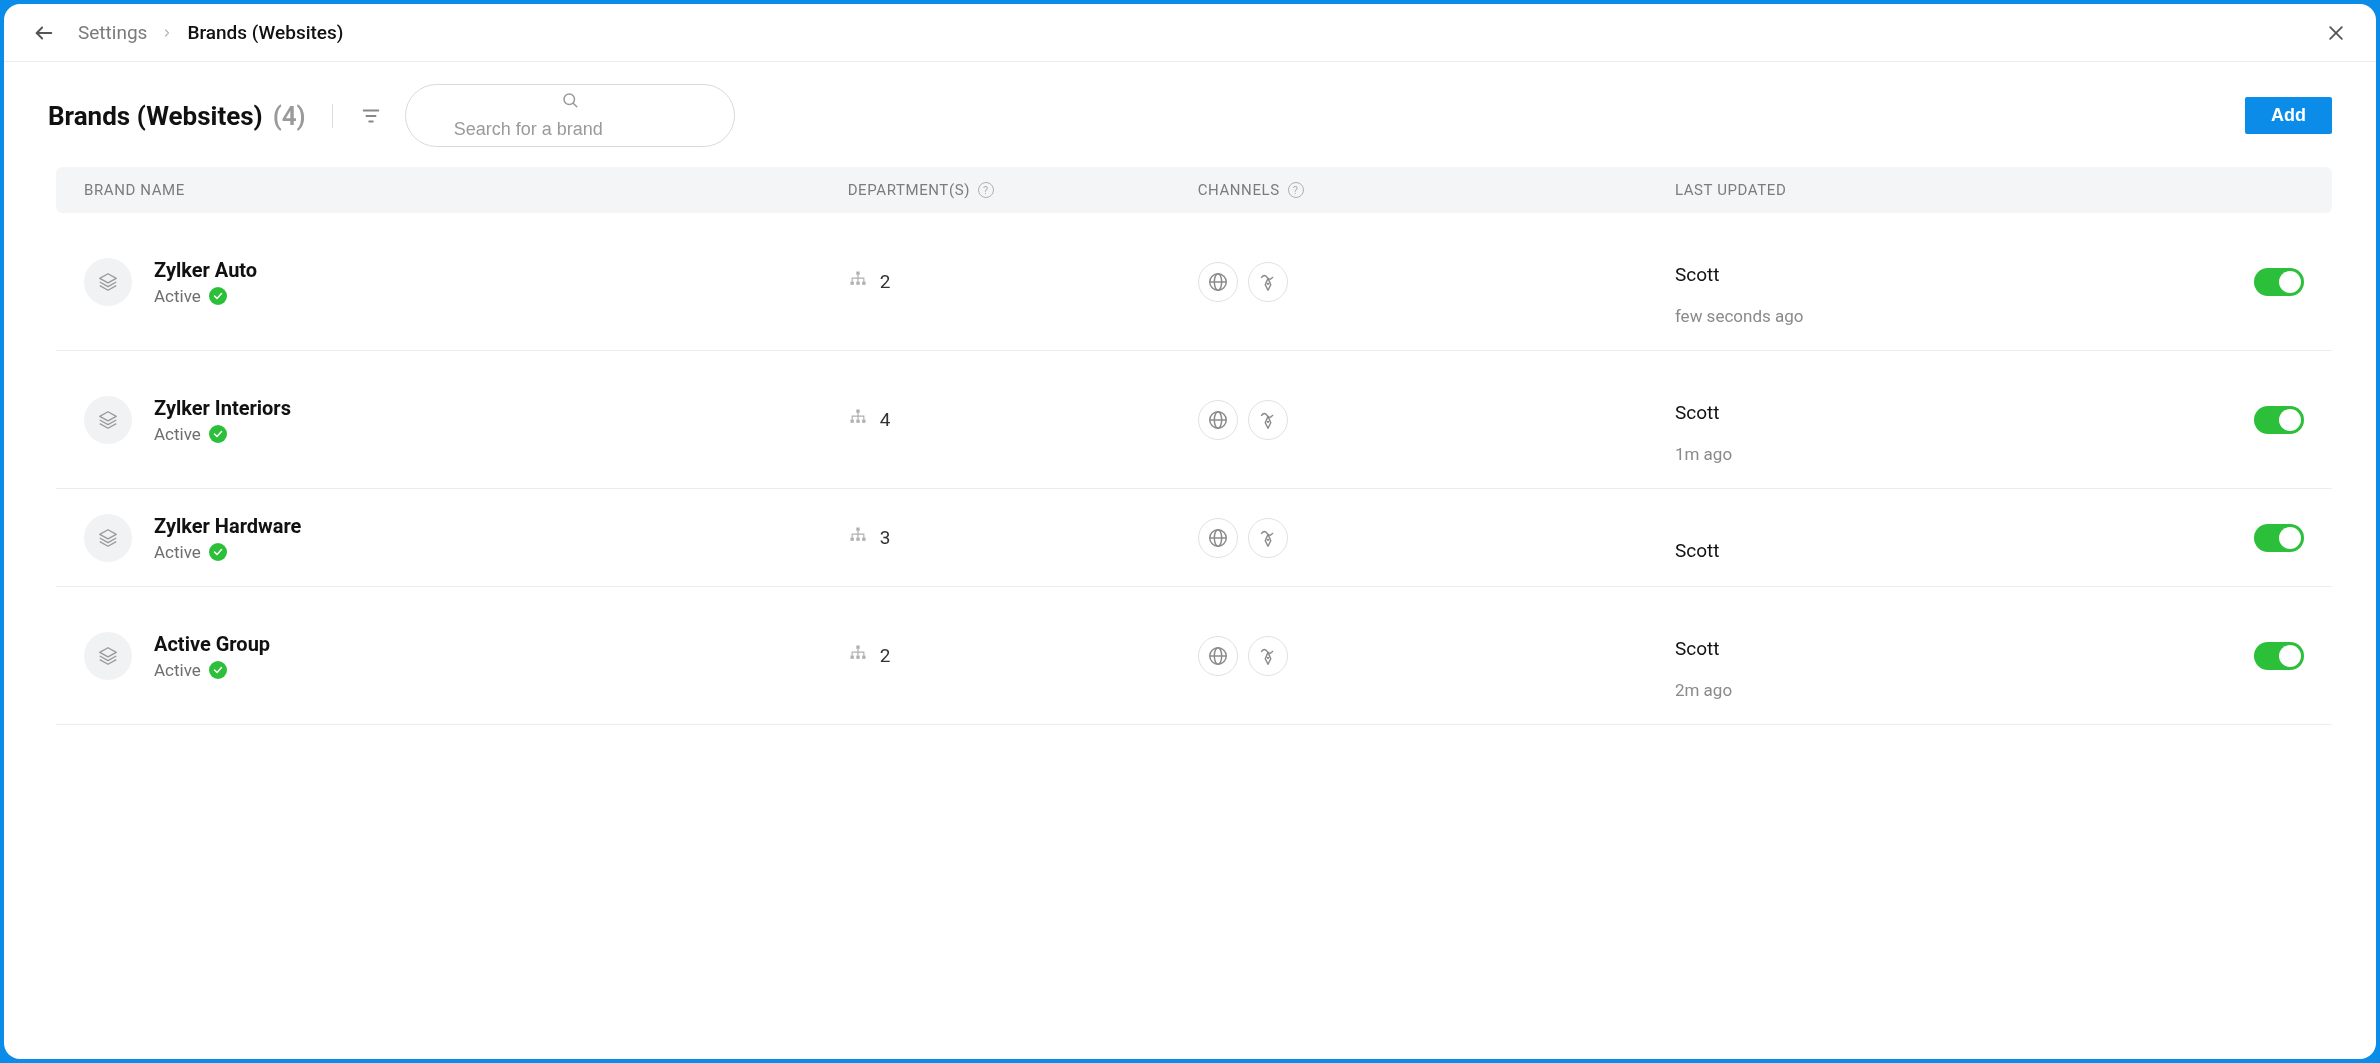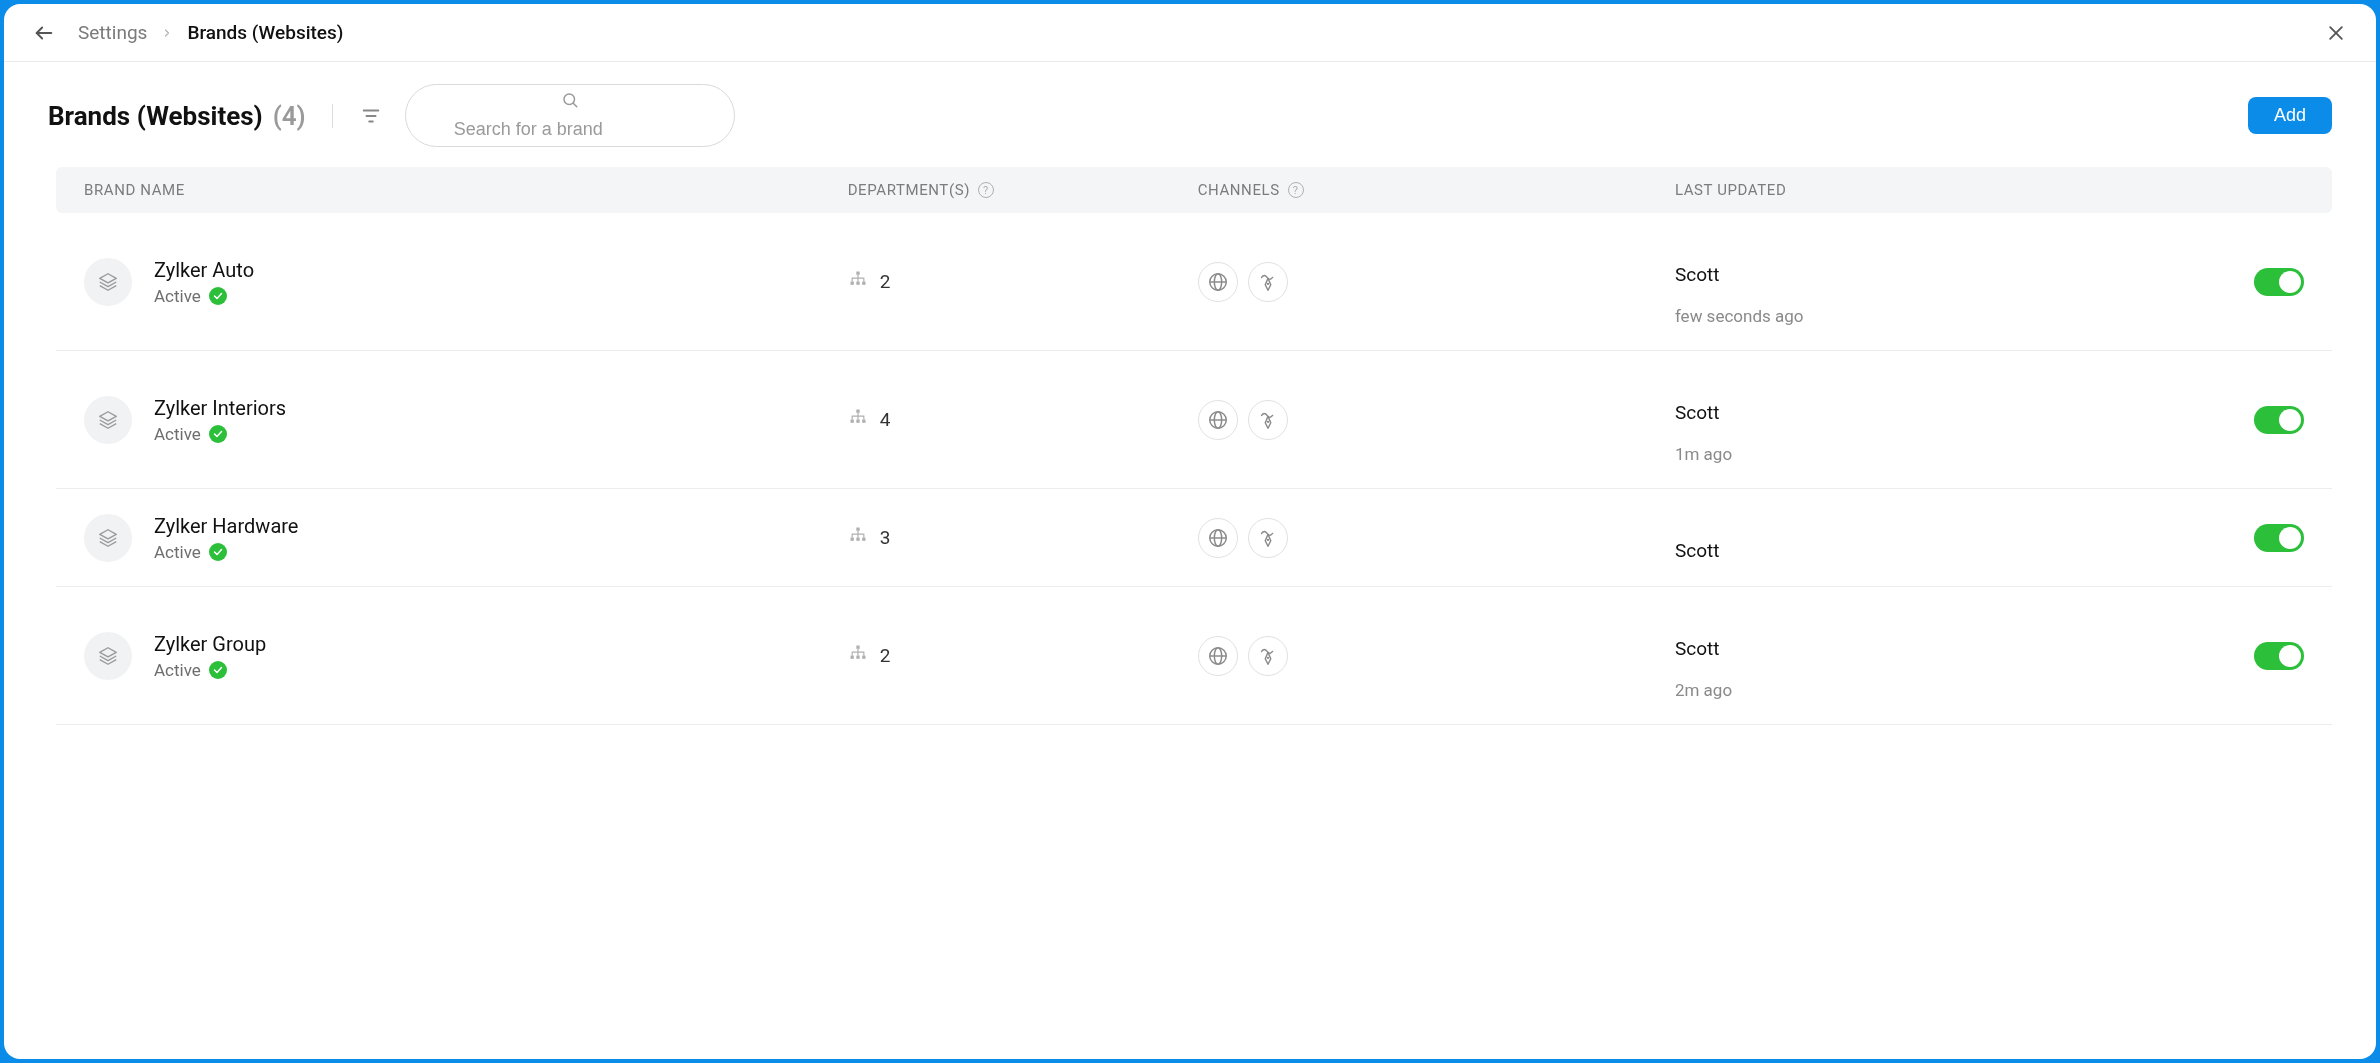--- a/index.html
+++ b/index.html
@@ -69,23 +69,23 @@
   }
   .search input {
     border: none; outline: none; font-size: 18px;
     color: #333; flex: 1; background: transparent;
   }
   .search input::placeholder { color: #9a9a9a; }
   .add-btn {
     background: #0c8ce9;
     color: #fff;
     border: none;
-    border-radius: 8px;
+    border-radius: 2px;
     font-size: 18px;
-    font-weight: 400;
+    font-weight: 700;
     padding: 8px 26px;
     cursor: pointer;
   }
 
   
   .table-wrap { padding: 10px 44px 30px 52px; }
   .thead {
     display: grid;
     grid-template-columns: 1.2fr 0.55fr 0.75fr 0.8fr 120px;
     align-items: center;
@@ -107,21 +107,21 @@
     grid-template-columns: 1.2fr 0.55fr 0.75fr 0.8fr 120px;
     align-items: center;
     padding: 24px 28px;
     border-bottom: 1px solid #ededed;
   }
   .brand-cell { display: flex; align-items: center; gap: 22px; }
   .brand-avatar {
     width: 48px; height: 48px; background: #f1f2f3; border-radius: 50%;
     display: flex; align-items: center; justify-content: center; color: #9a9a9a;
   }
-  .brand-text .brand-name { font-size: 20px; font-weight: 400; color: #111; }
+  .brand-text .brand-name { font-size: 20px; font-weight: 700; color: #111; }
   .brand-text .brand-status {
     font-size: 17px; color: #6e6e6e; display: flex; align-items: center; gap: 8px; margin-top: 4px;
   }
   .check {
     width: 18px; height: 18px; background: #2bbf3a; border-radius: 50%;
     display: inline-flex; align-items: center; justify-content: center;
   }
   .dept-cell { display: flex; align-items: center; gap: 12px; color: #333; font-size: 19px; }
   .dept-icon { color: #b0b0b0; }
   .channels-cell { display: flex; align-items: center; gap: 10px; }
@@ -349,21 +349,21 @@
     </div>
   </div>
         <div class="row">
     <div class="brand-cell">
       <div class="brand-avatar">
         <svg width="22" height="22" viewBox="0 0 24 24">
                 <use href="#layers-ico"></use>
               </svg>
       </div>
       <div class="brand-text">
-        <div class="brand-name">Zylker Group</div>
+        <div class="brand-name">Active Group</div>
         <div class="brand-status">
           <span>Active</span>
           <span class="check">
                   <svg width="12" height="12" viewBox="0 0 24 24">
                     <use href="#check-ico"></use>
                   </svg>
                 </span>
         </div>
       </div>
     </div>

